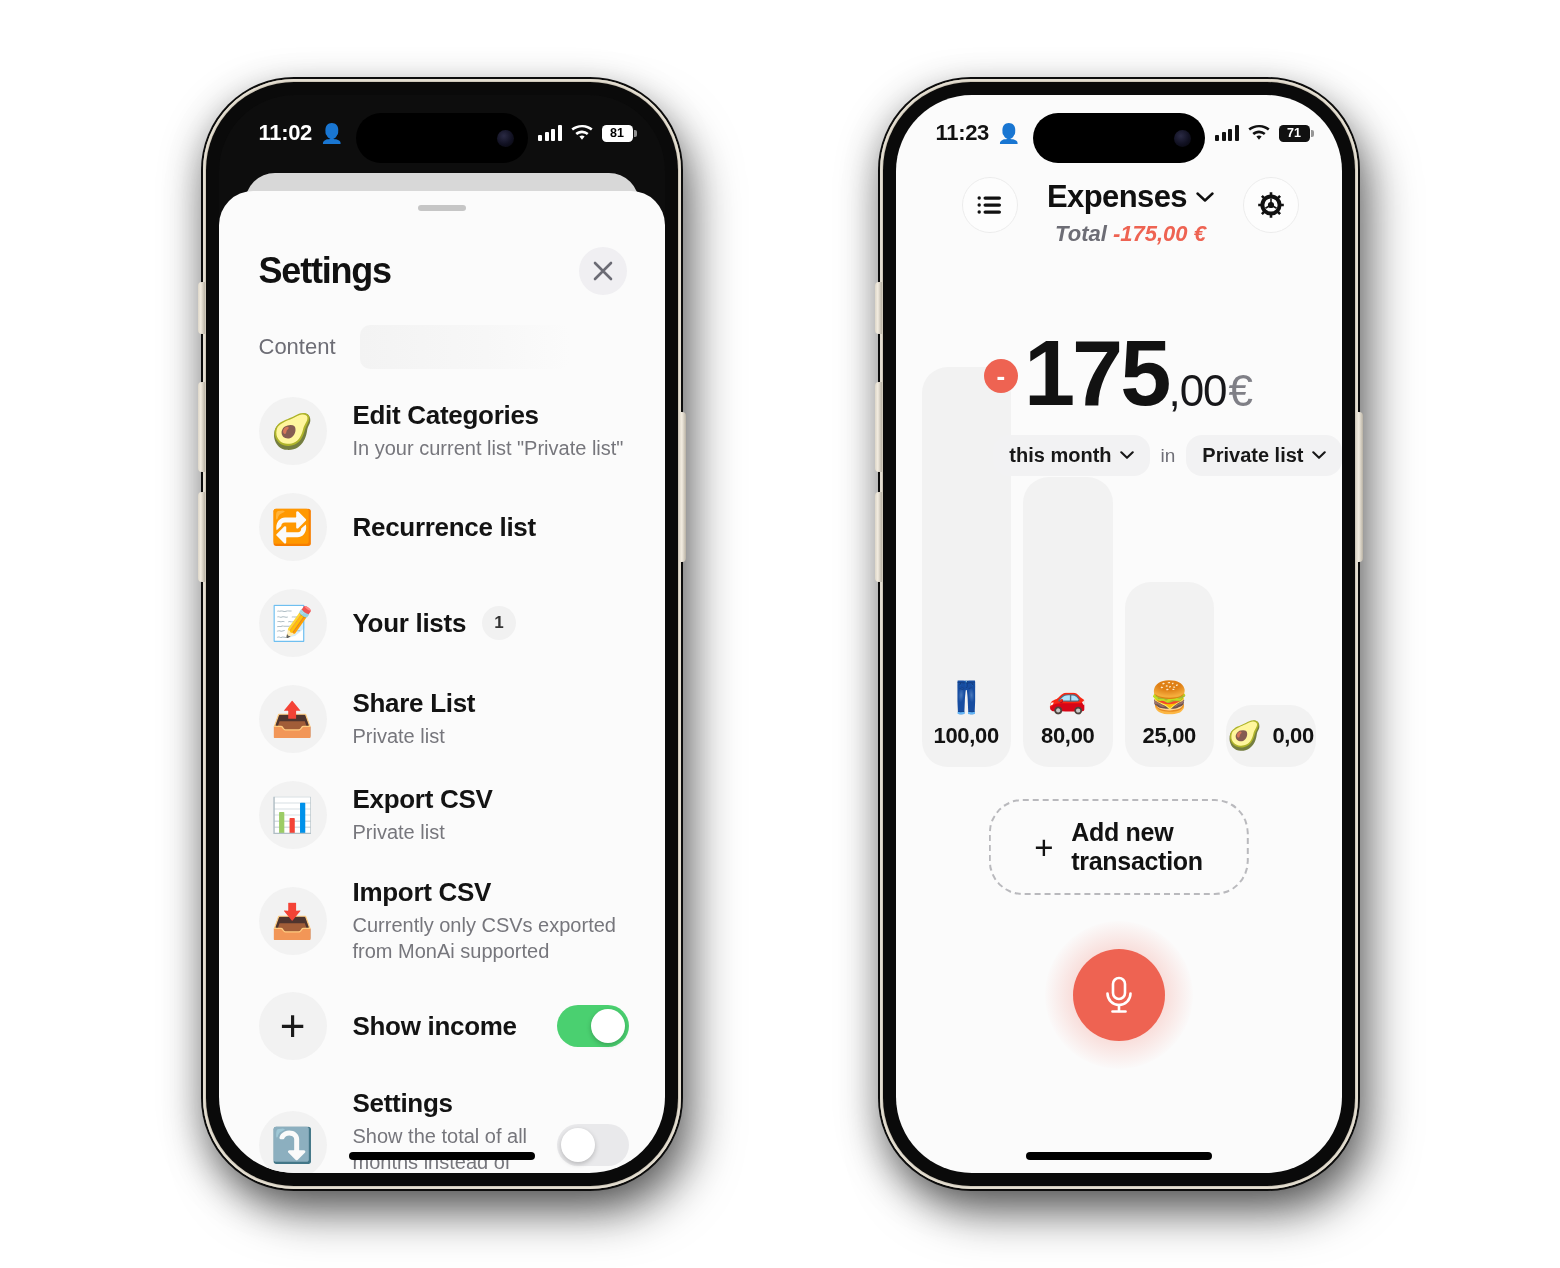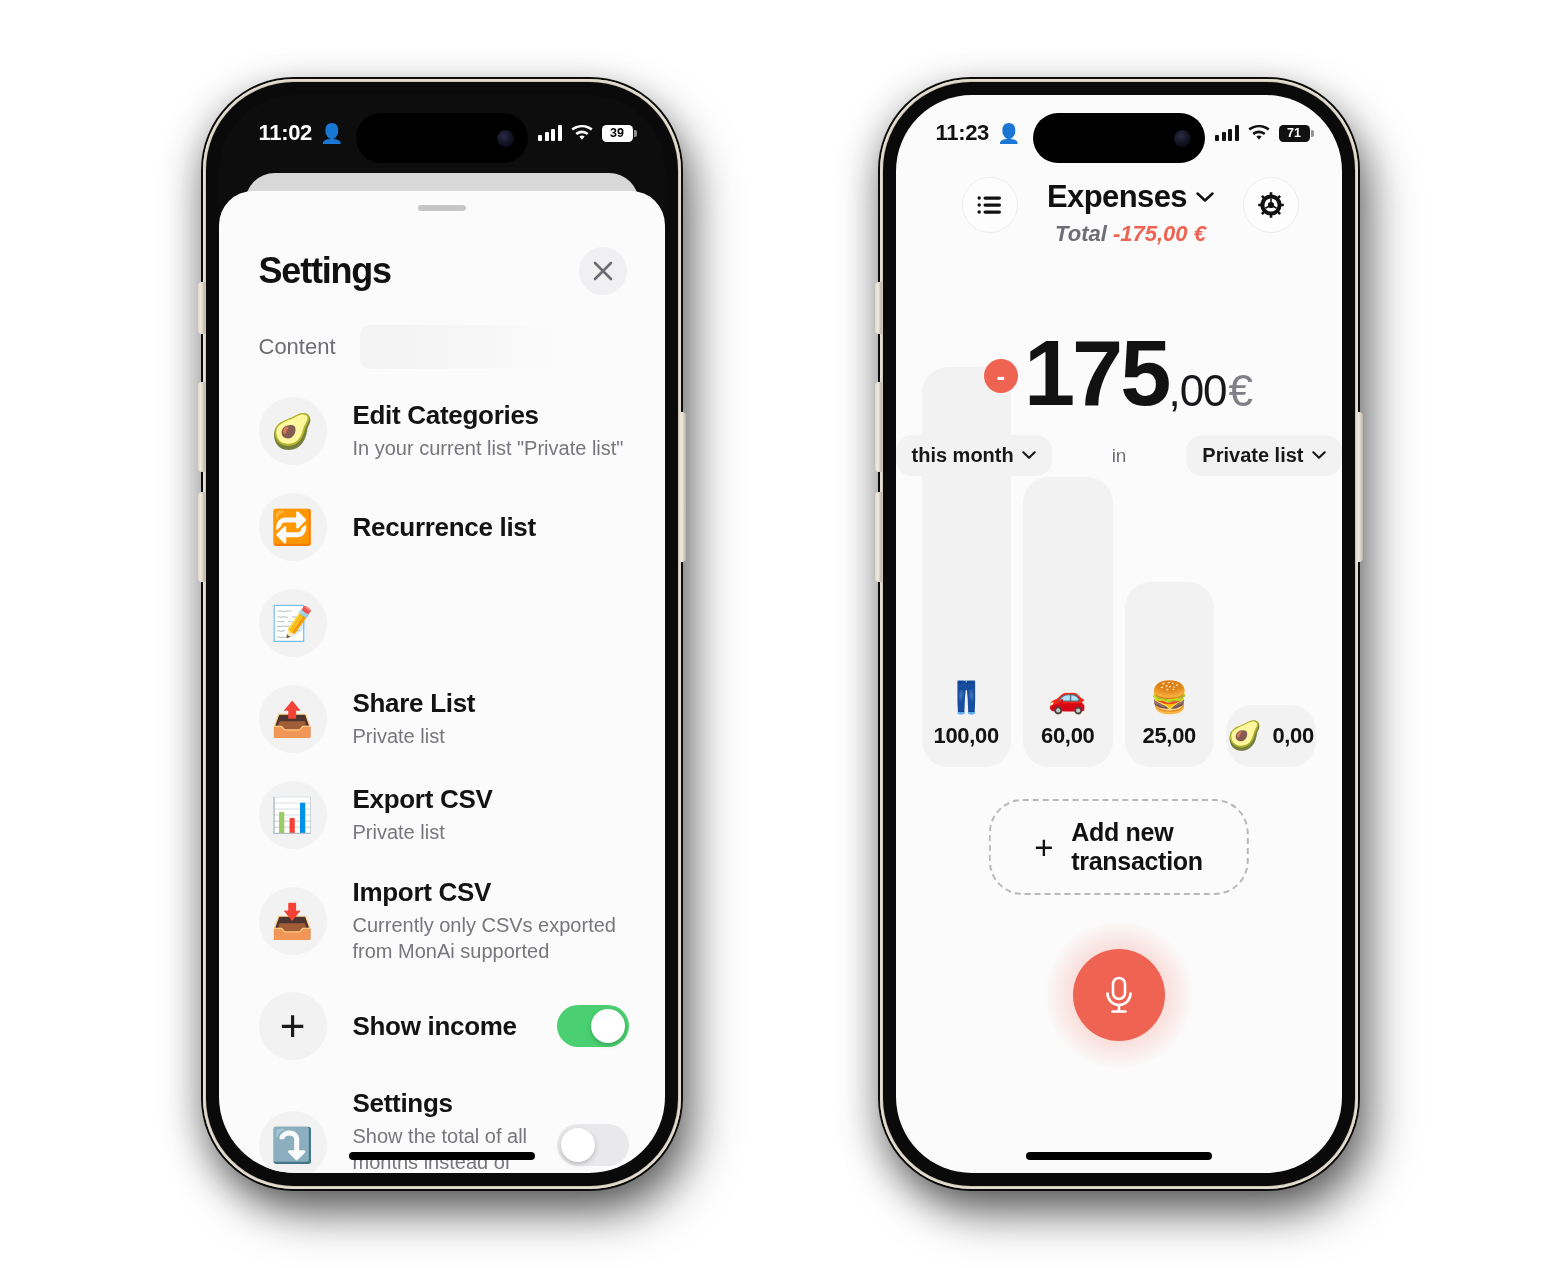--- a/index.html
+++ b/index.html
@@ -362,21 +362,21 @@
     align-self: flex-end;
     padding-bottom: 6px;
     margin-left: 2px;
   }
 
   .filter-row {
     position: absolute;
     top: 340px; left: 0; right: 0;
     display: flex;
     align-items: center;
-    justify-content: space-between;
+    justify-content: flex-end;
     gap: 11px;
     z-index: 18;
   }
   .pill {
     background: #f2f2f3;
     border-radius: 16px;
     padding: 9px 16px;
     font-size: 20px;
     font-weight: 700;
     color: #181818;
@@ -490,21 +490,21 @@
               <i></i>
               <i></i>
               <i></i>
               <i></i>
             </span>
           <svg width="22" height="17" viewBox="0 0 22 17">
             <path d="M11 14.8l2.6-3.2a4.1 4.1 0 0 0-5.2 0L11 14.8z" fill="#fff"></path>
             <path d="M11 8.2c1.9 0 3.6.7 4.9 1.8l1.7-2.1A10.2 10.2 0 0 0 11 5.4c-2.5 0-4.8.9-6.6 2.5l1.7 2.1A7.4 7.4 0 0 1 11 8.2z" fill="#fff"></path>
             <path d="M11 2.2c3.4 0 6.6 1.3 9 3.4l1.6-2A16.2 16.2 0 0 0 11 0C6.9 0 3.2 1.4.4 3.6l1.6 2c2.4-2.1 5.6-3.4 9-3.4z" fill="#fff"></path>
           </svg>
-          <span class="batt">39</span>
+          <span class="batt">81</span>
         </div>
       </div>
 
       <div class="sheet-back"></div>
 
       <div class="sheet">
         <div class="grabber"></div>
 
         <div class="sheet-head">
           <div class="sheet-title">Settings</div>
@@ -536,20 +536,26 @@
             <div class="s-icon">🔁</div>
             <div class="s-text">
               <div class="s-title-line">
                 <span class="s-title">Recurrence list</span>
               </div>
             </div>
           </div>
 
           <div class="s-item">
             <div class="s-icon">📝</div>
+            <div class="s-text">
+              <div class="s-title-line">
+                <span class="s-title">Your lists</span>
+                <span class="s-badge">1</span>
+              </div>
+            </div>
           </div>
 
           <div class="s-item">
             <div class="s-icon">📤</div>
             <div class="s-text">
               <div class="s-title-line">
                 <span class="s-title">Share List</span>
               </div>
               <div class="s-sub">Private list</div>
             </div>
@@ -703,21 +709,21 @@
         </span>
       </div>
 
       <div class="chart">
         <div class="bar" style="height:400px">
           <span class="emo">👖</span>
           <span class="val">100,00</span>
         </div>
         <div class="bar" style="height:290px">
           <span class="emo">🚗</span>
-          <span class="val">60,00</span>
+          <span class="val">80,00</span>
         </div>
         <div class="bar" style="height:185px">
           <span class="emo">🍔</span>
           <span class="val">25,00</span>
         </div>
         <div class="bar flat" style="height:62px">
           <span class="emo">🥑</span>
           <span class="val">0,00</span>
         </div>
       </div>

